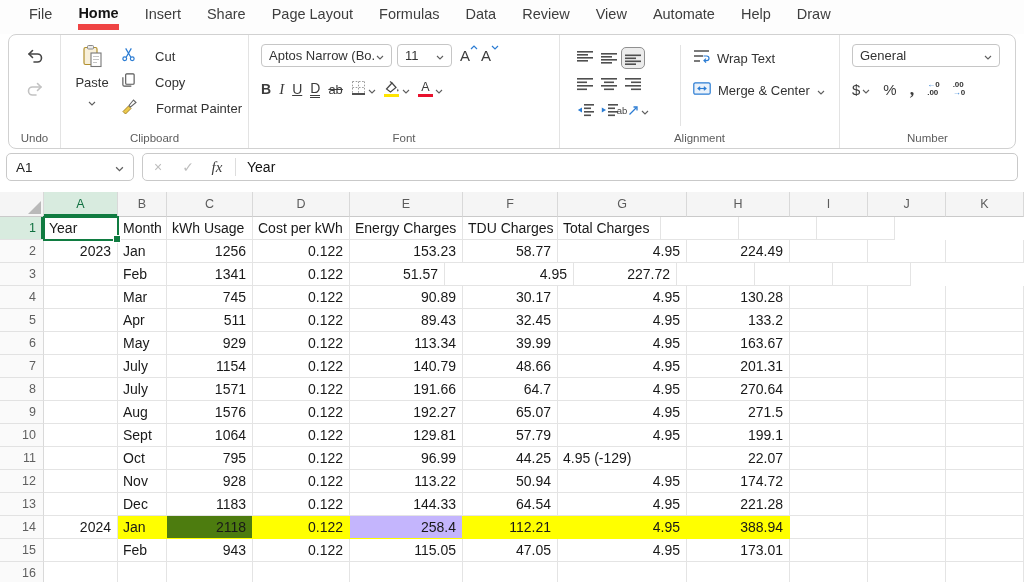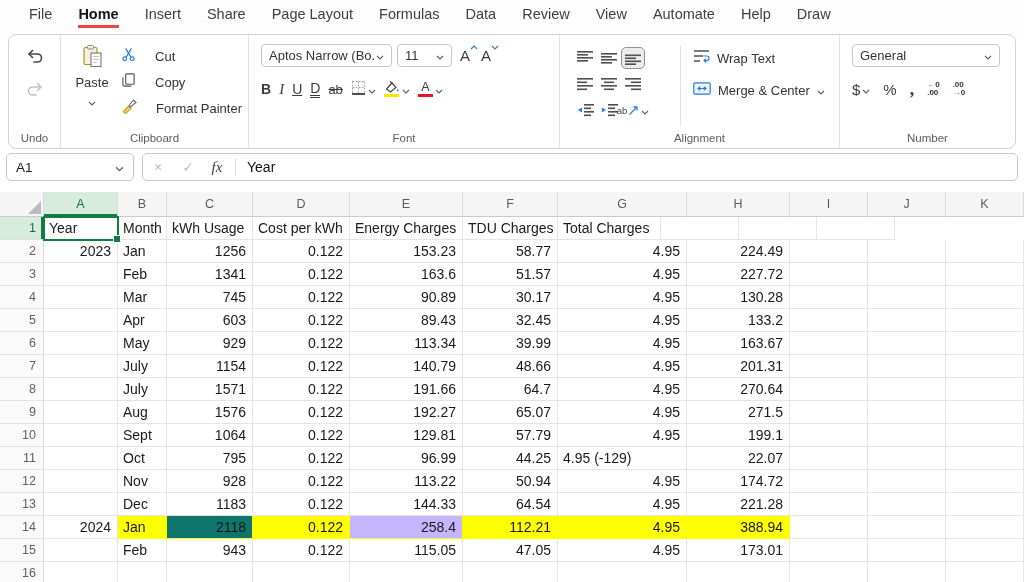--- a/index.html
+++ b/index.html
@@ -3,21 +3,21 @@
 <meta charset="utf-8">
 <style>
   *{box-sizing:border-box;margin:0;padding:0}
   html,body{width:1024px;height:582px;overflow:hidden}
   body{font-family:"Liberation Sans",sans-serif;background:#fff;position:relative;color:#222}
 
   
   .menubar{position:absolute;top:0;left:0;width:1024px;height:34px;display:flex;align-items:center;padding-left:16px;background:#fdfdfd}
   .tab{height:34px;display:flex;align-items:center;padding:4px 13px;font-size:14.5px;color:#3e3e3e;cursor:default}
   .tab span{padding-bottom:3px;border-bottom:3px solid transparent}
-  .tab.active span{font-weight:bold;color:#141414;border-bottom:3px solid #ef4444}
+  .tab.active span{font-weight:bold;color:#141414;border-bottom:6px solid #ef4444}
 
   
   .ribbon{position:absolute;top:34px;left:8px;width:1008px;height:115px;background:#fff;border:1px solid #d1d1d1;border-radius:8px;display:flex}
   .group{position:relative;height:100%;border-right:1px solid #e3e3e3}
   .group:last-child{border-right:none}
   .group-label{position:absolute;bottom:4px;left:0;right:0;text-align:center;font-size:11.5px;color:#5d5d5d;white-space:nowrap}
   .g-undo{width:52px}
   .g-clip{width:188px}
   .g-font{width:311px}
   .g-align{width:280px}
@@ -466,21 +466,20 @@
       <div class="cell" style="width: 78px;"></div>
       <div class="cell" style="width: 78px;"></div>
       <div class="cell" style="width: 78px;"></div>
     </div>
     <div class="grow">
       <div class="rn" style="width: 44px;">3</div>
       <div class="cell" style="width: 74px;"></div>
       <div class="cell" style="width: 49px;">Feb</div>
       <div class="cell num" style="width: 86px;">1341</div>
       <div class="cell num" style="width: 97px;">0.122</div>
-      <div class="cell num" style="width: 113px;">163.6</div>
       <div class="cell num" style="width: 95px;">51.57</div>
       <div class="cell num" style="width: 129px;">4.95</div>
       <div class="cell num" style="width: 103px;">227.72</div>
       <div class="cell" style="width: 78px;"></div>
       <div class="cell" style="width: 78px;"></div>
       <div class="cell" style="width: 78px;"></div>
     </div>
     <div class="grow">
       <div class="rn" style="width: 44px;">4</div>
       <div class="cell" style="width: 74px;"></div>
@@ -492,21 +491,21 @@
       <div class="cell num" style="width: 129px;">4.95</div>
       <div class="cell num" style="width: 103px;">130.28</div>
       <div class="cell" style="width: 78px;"></div>
       <div class="cell" style="width: 78px;"></div>
       <div class="cell" style="width: 78px;"></div>
     </div>
     <div class="grow">
       <div class="rn" style="width: 44px;">5</div>
       <div class="cell" style="width: 74px;"></div>
       <div class="cell" style="width: 49px;">Apr</div>
-      <div class="cell num" style="width: 86px;">603</div>
+      <div class="cell num" style="width: 86px;">511</div>
       <div class="cell num" style="width: 97px;">0.122</div>
       <div class="cell num" style="width: 113px;">89.43</div>
       <div class="cell num" style="width: 95px;">32.45</div>
       <div class="cell num" style="width: 129px;">4.95</div>
       <div class="cell num" style="width: 103px;">133.2</div>
       <div class="cell" style="width: 78px;"></div>
       <div class="cell" style="width: 78px;"></div>
       <div class="cell" style="width: 78px;"></div>
     </div>
     <div class="grow">
@@ -618,21 +617,21 @@
       <div class="cell num" style="width: 129px;">4.95</div>
       <div class="cell num" style="width: 103px;">221.28</div>
       <div class="cell" style="width: 78px;"></div>
       <div class="cell" style="width: 78px;"></div>
       <div class="cell" style="width: 78px;"></div>
     </div>
     <div class="grow">
       <div class="rn" style="width: 44px;">14</div>
       <div class="cell num" style="width: 74px;">2024</div>
       <div class="cell hl" style="background: rgb(255, 255, 0); width: 49px;">Jan</div>
-      <div class="cell num hl" style="background: #0f766e; width: 86px;">2118</div>
+      <div class="cell num hl" style="background: #4d7c0f; width: 86px;">2118</div>
       <div class="cell num hl" style="background: rgb(255, 255, 0); width: 97px;">0.122</div>
       <div class="cell num hl" style="background: #c4b5fd; width: 113px;">258.4</div>
       <div class="cell num hl" style="background: rgb(255, 255, 0); width: 95px;">112.21</div>
       <div class="cell num hl" style="background: rgb(255, 255, 0); width: 129px;">4.95</div>
       <div class="cell num hl" style="background: rgb(255, 255, 0); width: 103px;">388.94</div>
       <div class="cell" style="width: 78px;"></div>
       <div class="cell" style="width: 78px;"></div>
       <div class="cell" style="width: 78px;"></div>
     </div>
     <div class="grow">

